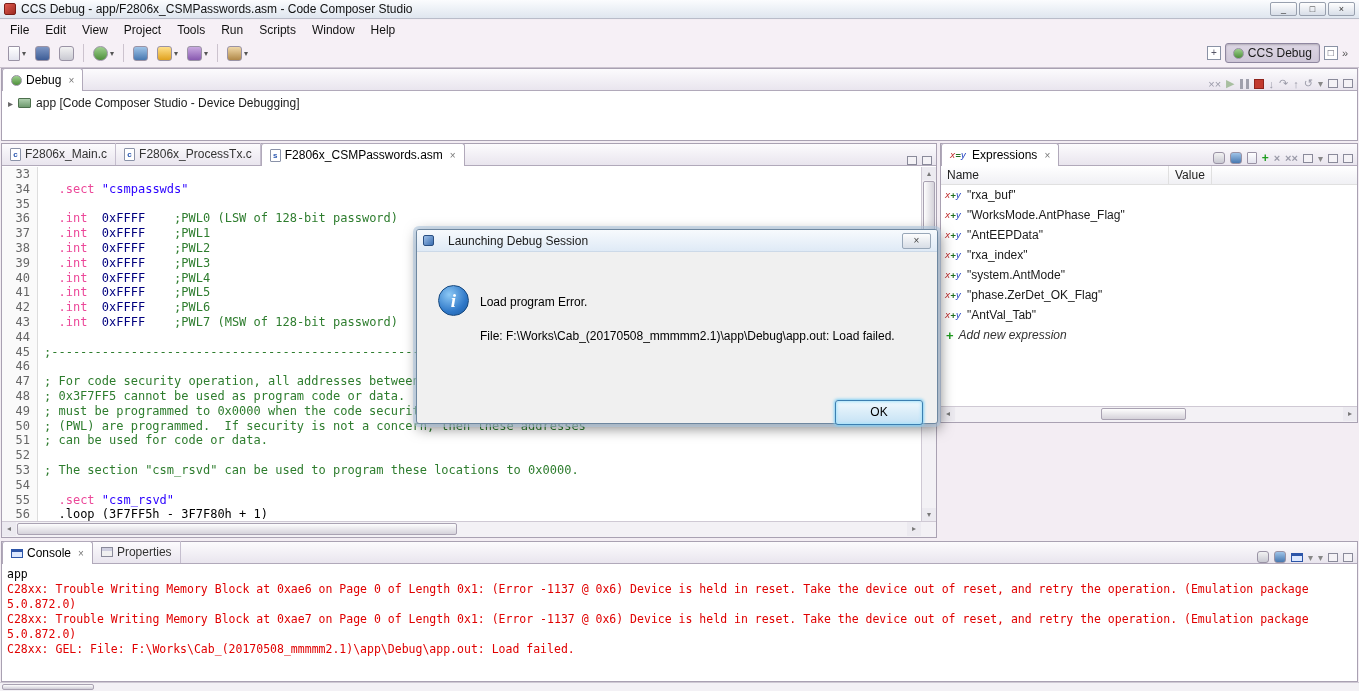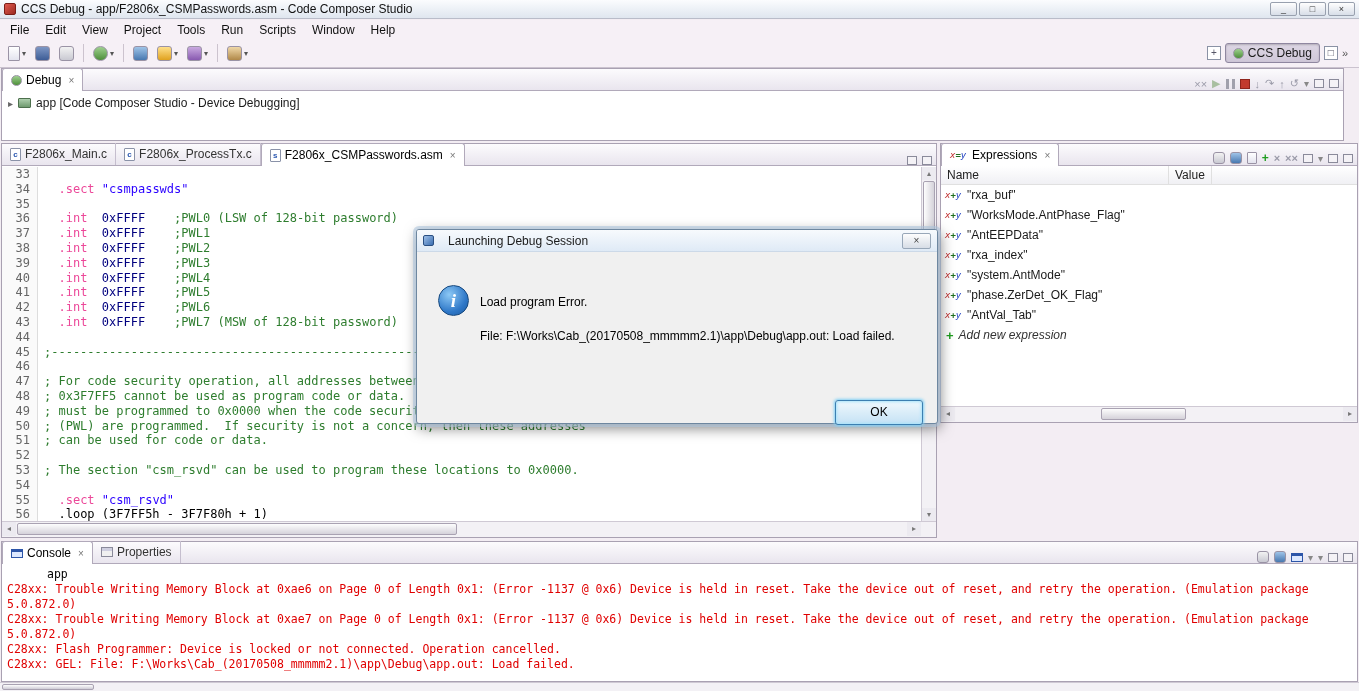--- a/index.html
+++ b/index.html
@@ -55,21 +55,21 @@
   .vtab { display:flex; align-items:center; gap:4px; height:22px; padding:0 8px;
     border-right:1px solid #c5bece; color:#333; }
   .vtab.active { background:#fff; border-right:1px solid #b1a9ba; border-left:1px solid #b1a9ba;
     border-top:1px solid #b1a9ba; border-radius:3px 3px 0 0; margin-bottom:-1px; height:23px; color:#000; }
   .tclose { font-size:10px; color:#777; margin-left:3px; }
   .vtool { margin-left:auto; display:flex; align-items:center; gap:5px; padding-right:4px; }
   .mini-ic { font-size:10px; color:#888; }
   .sq { display:inline-block; width:10px; height:9px; border:1px solid #8a8a9a; background:#f4f2f6; }
 
   
-  #debug-view { top:68px; left:1px; right:15px; height:73px; }
+  #debug-view { top:68px; left:1px; right:1px; height:73px; }
   .debug-row { display:flex; align-items:center; gap:5px; padding:5px 4px 0 6px; }
   .twistie { color:#666; font-size:10px; }
   .board-ic { width:13px; height:10px; background:linear-gradient(#aecfae,#6f9a6f);
     border:1px solid #4d704d; border-radius:1px; }
   .dbg-glyph { font-size:11px; color:#9a9aa8; }
   .term-ic { width:10px; height:10px; background:#c23a2e; border:1px solid #8f241c; display:inline-block; }
   .pause-ic { display:inline-block; width:9px; height:10px;
     border-left:3px solid #a0a0ac; border-right:3px solid #a0a0ac; }
 
   
@@ -118,21 +118,21 @@
   
   #console-view { top:541px; left:1px; right:1px; height:141px; }
   .mon-ic { display:inline-block; width:12px; height:9px; background:#dce8ff;
     border:1px solid #2c55a8; border-top:3px solid #2c55a8; }
   .prop-ic { display:inline-block; width:12px; height:10px; background:#f0f0f0;
     border:1px solid #8a8a9a; box-shadow:inset 0 3px 0 #cfcfe0; }
   .console-body { position:absolute; top:23px; left:0; right:0; bottom:0; overflow:hidden;
     background:#fff; padding:2px 0 0 5px; }
   .cline { font-family:"DejaVu Sans Mono", monospace; font-size:11.5px; line-height:15px; white-space:pre; }
   .cline.red { color:#e00000; }
-  .cline.black { color:#000;margin-left:40px; }
+  .cline.black { color:#000; }
 
   
   .bottom-scroll { position:absolute; left:0; right:0; bottom:0; height:9px;
     background:#f3f1f5; border-top:1px solid #cfc9d4; }
   .bthumb { position:absolute; left:2px; top:1px; width:92px; height:6px;
     background:linear-gradient(#fdfdfd,#cfccd6); border:1px solid #a9a2b2; border-radius:2px; }
 
   
   .dialog { position:absolute; left:416px; top:229px; width:522px; height:195px; z-index:50;
     background:#f0f0f0; border:1px solid #6e87a0; border-radius:3px;
@@ -401,21 +401,20 @@
         <span class="sq"></span>
         <span class="sq"></span>
       </span>
     </div>
     <div class="console-body" id="console-lines">
         <div class="cline black">app</div>
         <div class="cline red">C28xx: Trouble Writing Memory Block at 0xae6 on Page 0 of Length 0x1: (Error -1137 @ 0x6) Device is held in reset. Take the device out of reset, and retry the operation. (Emulation package</div>
         <div class="cline red">5.0.872.0)</div>
         <div class="cline red">C28xx: Trouble Writing Memory Block at 0xae7 on Page 0 of Length 0x1: (Error -1137 @ 0x6) Device is held in reset. Take the device out of reset, and retry the operation. (Emulation package</div>
         <div class="cline red">5.0.872.0)</div>
-        <div class="cline red">C28xx: Flash Programmer: Device is locked or not connected. Operation cancelled.</div>
         <div class="cline red">C28xx: GEL: File: F:\Works\Cab_(20170508_mmmmm2.1)\app\Debug\app.out: Load failed.</div>
       </div>
   </div>
 
   <div class="bottom-scroll">
     <span class="bthumb"></span>
   </div>
 
   <div class="dialog">
     <div class="dlg-title">

